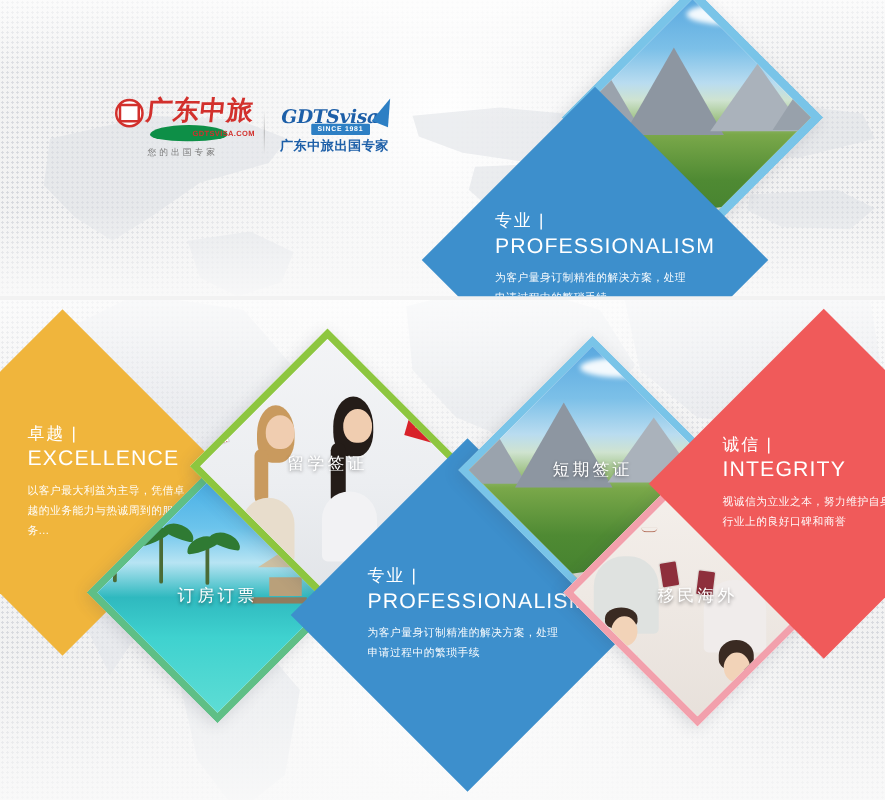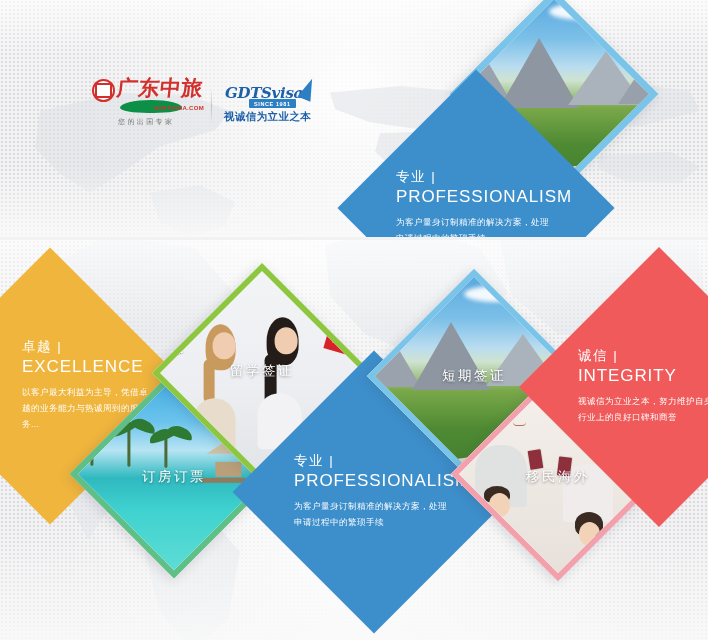--- a/index.html
+++ b/index.html
@@ -386,21 +386,21 @@
         <div class="logo-cn">广东中旅</div>
         <div class="logo-swoosh"></div>
         <div class="logo-url">GDTSVISA.COM</div>
         <div class="logo-slogan">您的出国专家</div>
       </div>
       <div class="logo-divider"></div>
       <div class="logo-visa">
         <div class="logo-visa-word">GDTSvisa</div>
         <div class="logo-visa-pen"></div>
         <div class="logo-visa-since">SINCE 1981</div>
-        <div class="logo-visa-cn">视诚信为立业之本</div>
+        <div class="logo-visa-cn">广东中旅出国专家</div>
       </div>
     </div>
 
     <div class="dia dia-photo dia-shadow" style="left:480px; top:20px; width:148px; height:148px;">
       <div class="photo-frame" style="border-width:7px; border-color:#79c4e8;"></div>
       <div class="photo-img" style="inset:7px;">
         <div class="scene scene-mountain">
           <div class="cloud" style="left:12%; top:16%; width:54px; height:15px;"></div>
           <div class="cloud" style="left:48%; top:10%; width:70px; height:17px;"></div>
           <div class="cloud" style="left:70%; top:22%; width:46px; height:12px;"></div>

